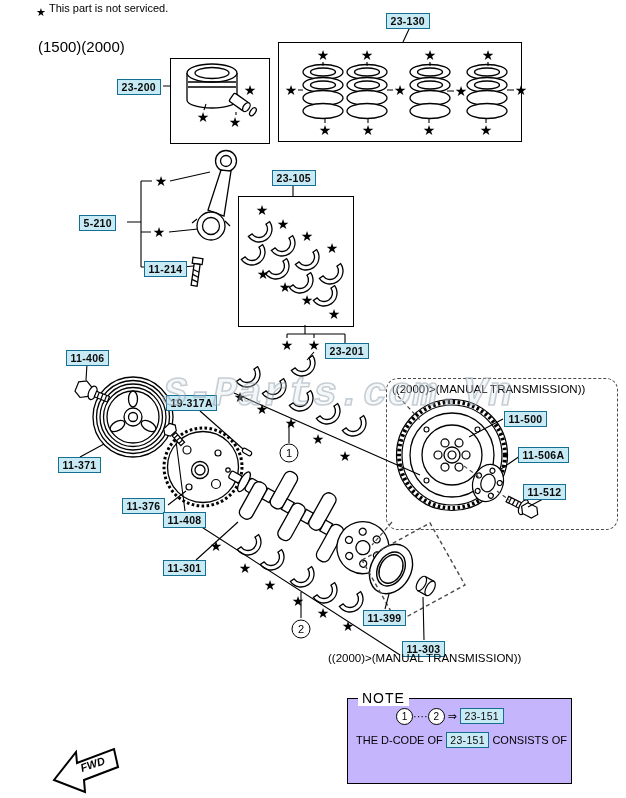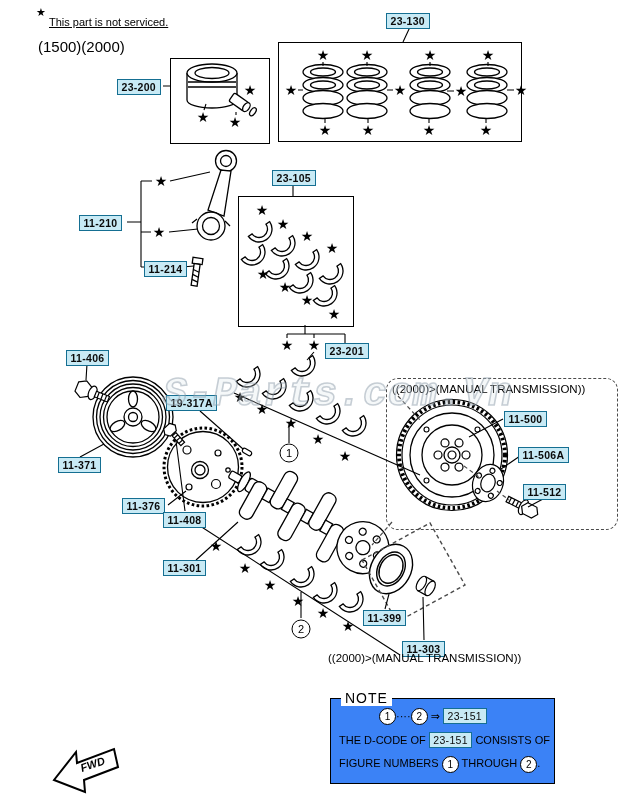--- a/index.html
+++ b/index.html
@@ -16,29 +16,29 @@
           padding:1.5px 3.5px;letter-spacing:.3px;cursor:pointer;}
   .cap{position:absolute;z-index:3;color:#000;font-size:11.5px;white-space:nowrap;}
   .st{position:absolute;z-index:2;color:#000;font-size:14px;line-height:1;
       font-style:normal;transform:translate(-50%,-50%);}
   .cnum{position:absolute;z-index:3;width:17px;height:17px;border:1.4px solid #000;
         border-radius:50%;background:#fff;text-align:center;font-size:11px;
         line-height:17px;transform:translate(-50%,-50%);}
   .cnum-sm{display:inline-block;width:15px;height:15px;border:1.2px solid #000;
         border-radius:50%;background:#fff;text-align:center;font-size:10px;
         line-height:15px;vertical-align:middle;}
-  .hdr1{position:absolute;left:34px;top:16px;font-size:11px;color:#000;z-index:3;text-decoration:underline;}
+  .hdr1{position:absolute;left:34px;top:2px;font-size:11px;color:#000;z-index:3;}
   .hdr-star{position:absolute;left:36px;top:6px;font-size:11px;z-index:3;}
   .hdr2{position:absolute;left:38px;top:18px;font-size:15px;color:#000;z-index:3;margin-top:20px;}
   .wm{position:absolute;left:163px;top:372px;z-index:4;pointer-events:none;
       font-family:Liberation Mono, monospace;font-weight:bold;font-style:italic;
       font-size:40px;letter-spacing:1px;color:rgba(220,228,234,.35);
       -webkit-text-stroke:1.6px rgba(140,155,168,.6);opacity:.8;white-space:nowrap;}
-  .note{position:absolute;left:330px;top:698px;width:223px;height:84px;
-        border:1.5px solid #000;z-index:3;background:#3b82f6;}
+  .note{position:absolute;left:347px;top:698px;width:223px;height:84px;
+        border:1.5px solid #000;z-index:3;background:#c4b5fd;}
   .note-title{position:absolute;left:10px;top:-9px;background:#fff;padding:0 4px;
         font-size:14px;letter-spacing:1px;color:#000;}
   .note-row{position:absolute;white-space:nowrap;font-size:11px;color:#000;}
 </style>
 </head>
 <body>
 
 <div id="stage">
 
   <span class="hdr-star" style="left:36px;">★</span>
@@ -325,21 +325,21 @@
   <i class="st" style="left:270px;top:585px">★</i>
   <i class="st" style="left:298px;top:601px">★</i>
   <i class="st" style="left:323px;top:613px">★</i>
   <i class="st" style="left:348px;top:626px">★</i>
 
   <span class="cnum" style="left:289px;top:453px">1</span>
   <span class="cnum" style="left:301px;top:629px">2</span>
 
   <span class="plabel" style="left:386px;top:13px">23-130</span>
   <span class="plabel" style="left:117px;top:79px">23-200</span>
-  <span class="plabel" style="left:79px;top:215px">11-210</span>
+  <span class="plabel" style="left:79px;top:215px">5-210</span>
   <span class="plabel" style="left:144px;top:261px">11-214</span>
   <span class="plabel" style="left:272px;top:170px">23-105</span>
   <span class="plabel" style="left:325px;top:343px">23-201</span>
   <span class="plabel" style="left:66px;top:350px">11-406</span>
   <span class="plabel" style="left:58px;top:457px">11-371</span>
   <span class="plabel" style="left:166px;top:395px">19-317A</span>
   <span class="plabel" style="left:122px;top:498px">11-376</span>
   <span class="plabel" style="left:163px;top:512px">11-408</span>
   <span class="plabel" style="left:163px;top:560px">11-301</span>
   <span class="plabel" style="left:504px;top:411px">11-500</span>
@@ -358,21 +358,15 @@
     <div class="note-row" style="left:48px;top:9px">
       <span class="cnum-sm">1</span><span>····</span><span class="cnum-sm">2</span>
       <span>⇒</span>
       <span class="plabel-inline">23-151</span>
     </div>
     <div class="note-row" style="left:8px;top:33px">
       <span>THE D-CODE OF</span>
       <span class="plabel-inline">23-151</span>
       <span>CONSISTS OF</span>
     </div>
-    <div class="note-row" style="left:8px;top:57px">
-      <span>FIGURE NUMBERS</span>
-      <span class="cnum-sm">1</span>
-      <span>THROUGH</span>
-      <span class="cnum-sm">2</span><span>.</span>
-    </div>
   </div>
 
 </div>
 
 </body></html>

